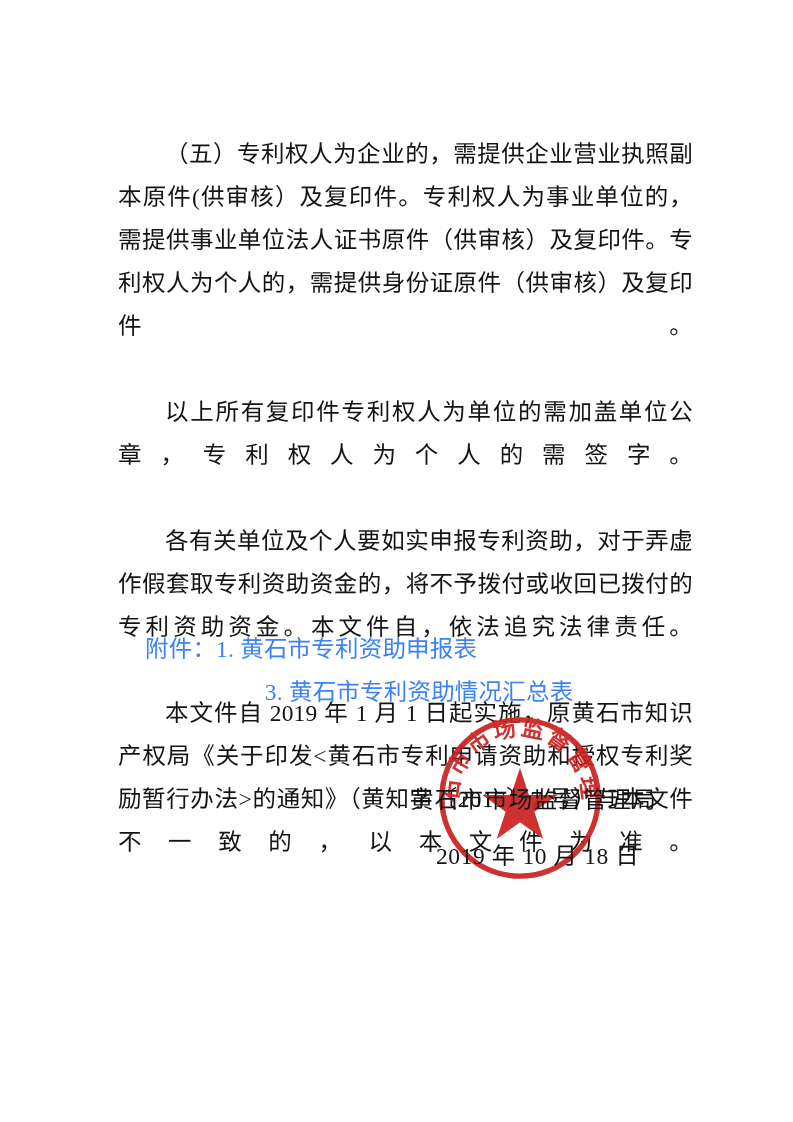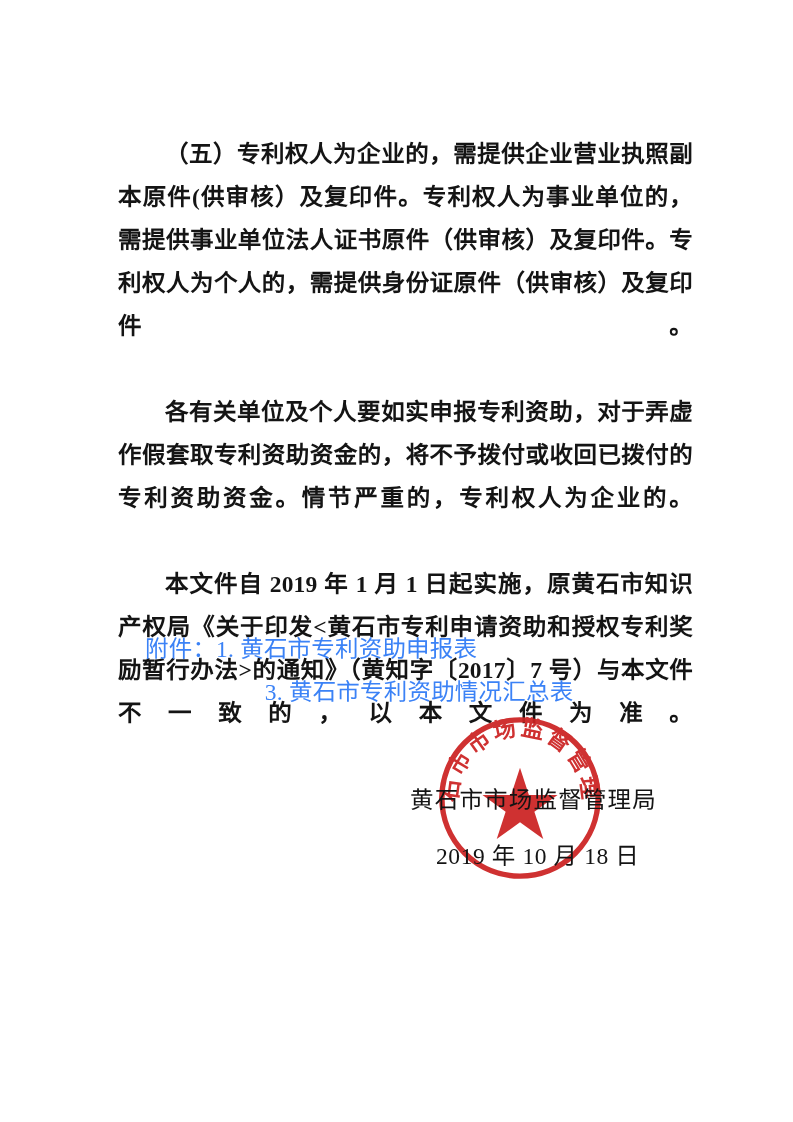--- a/index.html
+++ b/index.html
@@ -34,21 +34,20 @@
 
   .para {
     font-size: 23.5px;
     line-height: 43px;
     text-align: justify;
     text-justify: inter-ideograph;
     letter-spacing: 0.2px;
     margin: 0;
     text-indent: 2em;
     color: #141414;
-    font-weight: bold;
   }
 
   
   .para::after {
     content: "";
     display: inline-block;
     width: 100%;
   }
 
   
@@ -111,21 +110,22 @@
     mix-blend-mode: multiply;
   }
 </style>
 </head>
 <body>
 
 <div class="page">
 
   <div class="doc-body">
     <p class="para">（五）专利权人为企业的，需提供企业营业执照副本原件(供审核）及复印件。专利权人为事业单位的，需提供事业单位法人证书原件（供审核）及复印件。专利权人为个人的，需提供身份证原件（供审核）及复印件。</p>
-    <p class="para">各有关单位及个人要如实申报专利资助，对于弄虚作假套取专利资助资金的，将不予拨付或收回已拨付的专利资助资金。情节严重的，专利权人为企业的。</p>
+    <p class="para">以上所有复印件专利权人为单位的需加盖单位公章，专利权人为个人的需签字。</p>
+    <p class="para">各有关单位及个人要如实申报专利资助，对于弄虚作假套取专利资助资金的，将不予拨付或收回已拨付的专利资助资金。本文件自，依法追究法律责任。</p>
     <p class="para">本文件自 2019 年 1 月 1 日起实施，原黄石市知识产权局《关于印发&lt;黄石市专利申请资助和授权专利奖励暂行办法&gt;的通知》（黄知字〔2017〕7 号）与本文件不一致的，以本文件为准。</p>
   </div>
 
   <div class="attachments">
     <div class="attach-line">
       <span class="attach-label">附件：</span><span>1. 黄石市专利资助申报表</span>
     </div>
     <div class="attach-line indent">
       <span>3. 黄石市专利资助情况汇总表</span>
     </div>

